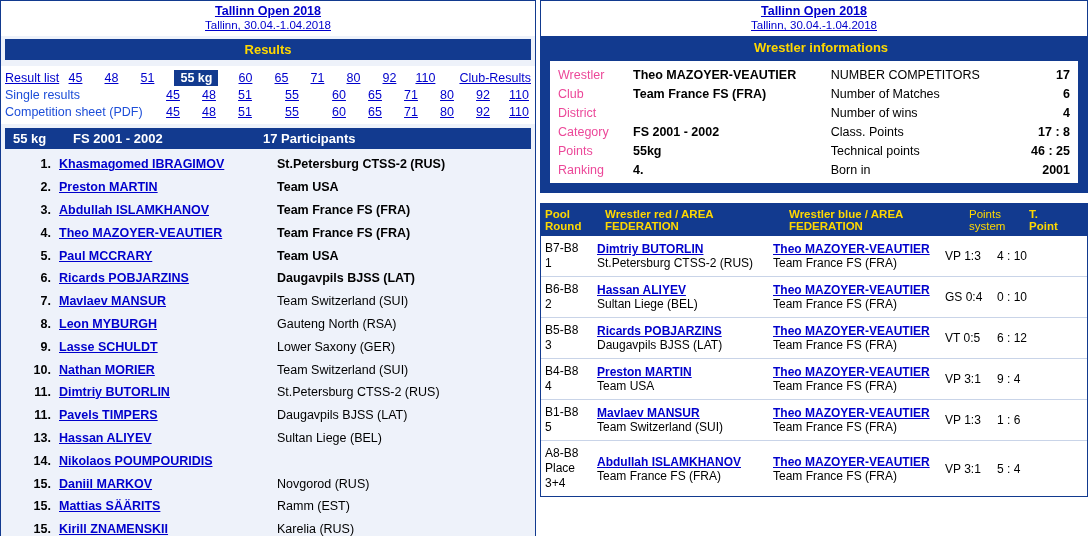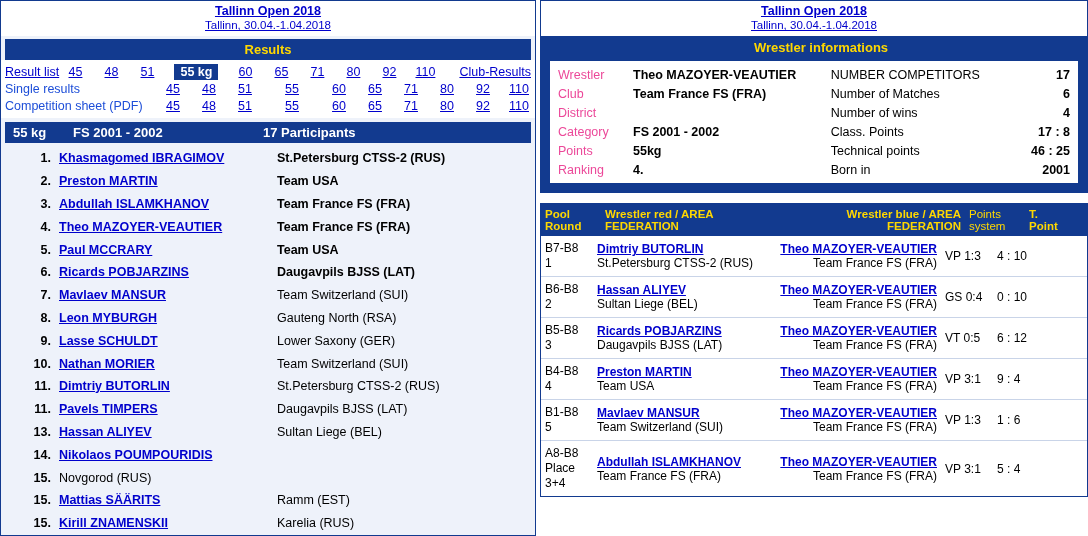--- a/index.html
+++ b/index.html
@@ -21,21 +21,21 @@
     background:#eef2fa;
   }
   .l-head{
     background:#ffffff;text-align:center;padding:3px 0 4px;
     border-bottom:0;
   }
   .l-head a{font-weight:bold;}
   .l-head .sub a{font-weight:normal;font-size:11.5px;}
   .results-bar{
     background:#123a8f;color:#ffd800;font-weight:bold;text-align:center;
-    padding:3px 0;font-size:13px;margin:3px 4px 0 4px;
+    padding:3px 0;font-size:13px;margin:3px 4px 6px 4px;
   }
   .links-block{background:#ffffff;padding:3px 4px 4px 4px;}
   .link-row{display:flex;align-items:center;height:17px;white-space:nowrap;}
   .link-row .lbl{width:200px;color:#0000cc;}
   .link-row .lbl.plain{color:#1d4ed8;}
   .nums{display:flex;gap:12px;align-items:center;}
   .nums a, .nums span{display:inline-block;text-align:center;}
   .n1{width:24px}.n2{width:24px}
   .sel{
     background:#123a8f;color:#ffffff;font-weight:bold;padding:1px 6px;
@@ -93,21 +93,21 @@
     border:1px solid #123a8f;box-sizing:border-box;background:#ffffff;
     margin-top:10px;
   }
   .pool-head{
     background:#123a8f;color:#ffd800;font-weight:bold;font-size:11.5px;
     display:flex;align-items:center;
   }
   .pool-head div{padding:4px 4px;}
   .c-pr{width:52px;}
   .c-red{width:176px;}
-  .c-blue{width:172px;text-align:right;}
+  .c-blue{width:172px;}
   .c-pts{width:52px;}
   .c-tp{width:50px;text-align:left;}
   .pool-row{display:flex;align-items:center;border-top:1px solid #c9d4e8;font-size:12px;}
   .pool-row:first-child{border-top:0;}
   .pool-row > div{padding:5px 4px;box-sizing:border-box;}
   .pool-row .c-pr{line-height:1.25;}
   .two-line .top a{font-weight:bold;}
   .two-line .bot{color:#000;}
   .c-pts{font-weight:normal;}
   .c-tp{white-space:nowrap;}
@@ -248,20 +248,21 @@
         <span class="rk">13.</span>
         <span class="nm"><a href="#">Hassan ALIYEV</a></span>
         <span class="tm">Sultan Liege (BEL)</span>
       </div>
       <div class="prow">
         <span class="rk">14.</span>
         <span class="nm"><a href="#">Nikolaos POUMPOURIDIS</a></span>
       </div>
       <div class="prow">
         <span class="rk">15.</span>
+        <span class="nm"><a href="#">Daniil MARKOV</a></span>
         <span class="tm">Novgorod (RUS)</span>
       </div>
       <div class="prow">
         <span class="rk">15.</span>
         <span class="nm"><a href="#">Mattias SÄÄRITS</a></span>
         <span class="tm">Ramm (EST)</span>
       </div>
       <div class="prow">
         <span class="rk">15.</span>
         <span class="nm"><a href="#">Kirill ZNAMENSKII</a></span>

